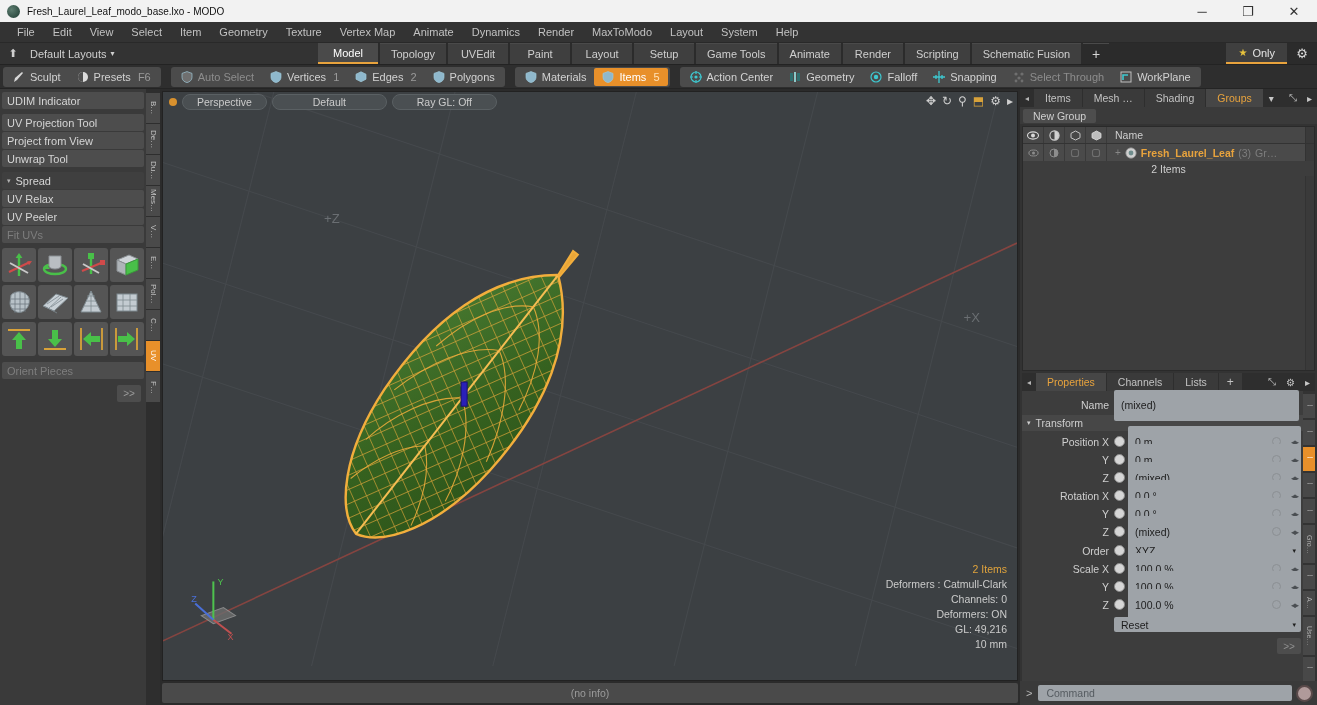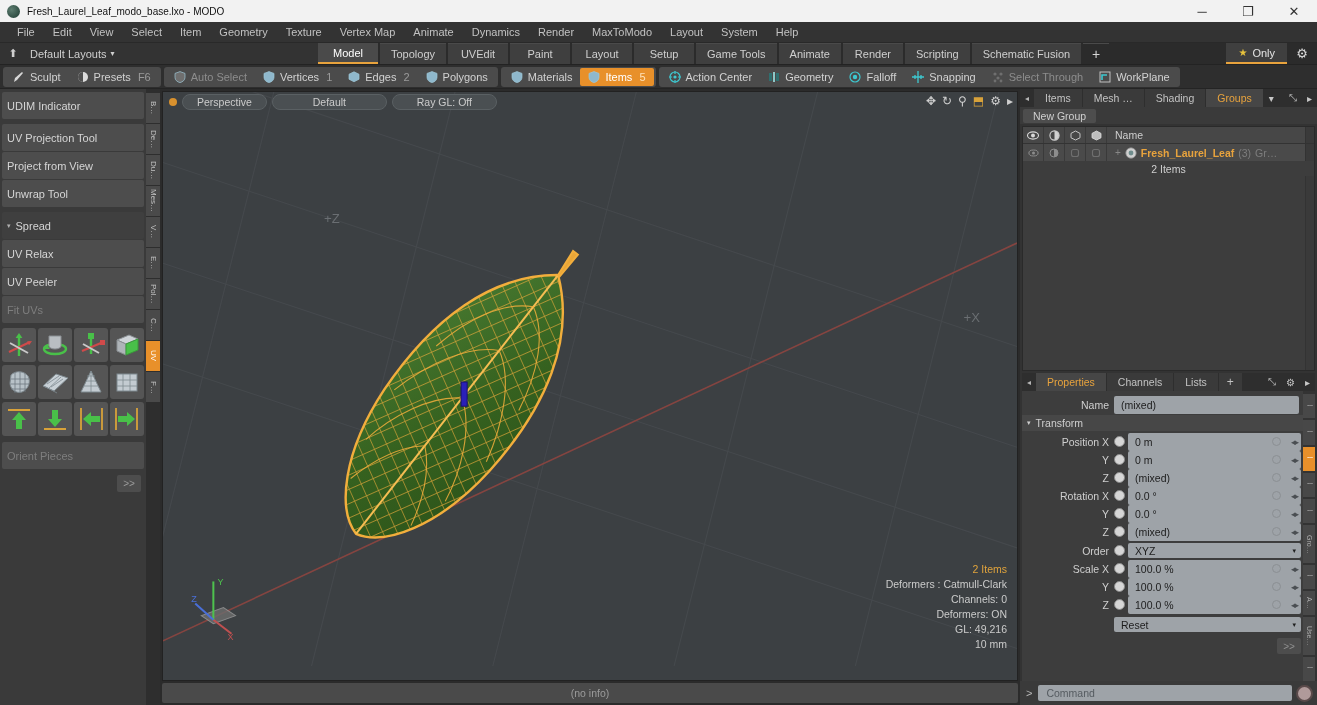--- a/index.html
+++ b/index.html
@@ -61,41 +61,41 @@
   .only-btn {
     display:flex; align-items:center; gap:5px; padding:0 12px; background:#3f3f3f;
     color:#e4e4e4; border-bottom:2px solid #e8a33d; font-size:11px;
   }
   .star { color:#e8c33d; font-size:10px; }
   .gear-btn { width:30px; display:flex; align-items:center; justify-content:center; background:#2b2b2b; color:#d8d8d8; font-size:13px; }
 
   
   .modebar {
     height: 24px; background:#2e2e2e; display:flex; align-items:center; flex:none;
-    padding: 2px 3px; gap:3px; border-bottom:1px solid #242424;
+    padding: 2px 3px; gap:10px; border-bottom:1px solid #242424;
   }
   .mgroup { display:flex; align-items:center; background:#4b4b4b; border-radius:3px; height:20px; padding:0 2px; }
   .mbtn {
     display:flex; align-items:center; gap:5px; padding:0 8px; height:18px;
     color:#d2d2d2; font-size:11px; border-radius:2px; white-space:nowrap;
   }
   .mbtn.active { background:#e8902a; color:#fff; }
   .mbtn.dim { color:#8d8d8d; }
   .mbtn .num { color:#9a9a9a; font-size:11px; margin-left:2px; }
   .mbtn.active .num { color:#ffe2b8; }
   .ico { width:12px; height:12px; flex:none; display:inline-block; }
 
   
   .main { flex:1; display:flex; min-height:0; background:#2b2b2b; }
 
   
   .leftpanel { width:146px; flex:none; background:#3a3a3a; padding:3px 2px 0 2px; display:flex; flex-direction:column; }
   .toolgrp { margin-bottom:4px; }
   .toolrow {
-    height:27px; background:#4d4d4d; color:#d5d5d5; font-size:11px;
+    height:17px; background:#4d4d4d; color:#d5d5d5; font-size:11px;
     display:flex; align-items:center; padding-left:5px; margin-bottom:1px; border-radius:2px;
   }
   .toolrow.dim { color:#7e7e7e; }
   .toolrow.hdr { background:#3f3f3f; color:#d5d5d5; }
   .toolrow.hdr .tri { font-size:7px; margin-right:5px; color:#b0b0b0; }
   .iconrow { display:flex; gap:2px; margin-bottom:3px; }
   .iconcell {
     width:34px; height:34px; background:#555; border-radius:3px; position:relative; overflow:hidden;
     display:flex; align-items:center; justify-content:center;
   }
@@ -151,21 +151,21 @@
   .gl-sub { height:15px; display:flex; align-items:center; justify-content:center; color:#cfcfcf; font-size:10.5px; }
   .gl-scroll { width:9px; background:#3a3a3a; border-left:1px solid #333; }
 
   .props { flex:1; display:flex; flex-direction:column; margin:2px 2px 0 2px; min-height:0; }
   .prop-body { flex:1; background:#3d3d3d; display:flex; min-height:0; }
   .prop-main { flex:1; padding-top:3px; min-width:0; }
   .prow { height:17px; display:flex; align-items:center; margin-bottom:1px; }
   .plabel { width:92px; text-align:right; padding-right:5px; color:#cfcfcf; font-size:10.5px; flex:none; }
   .pradio { width:11px; height:11px; border-radius:50%; background:#d6d6d6; border:1px solid #8a8a8a; flex:none; margin-right:3px; }
   .pfield {
-    flex:1; height:18px; background:#9ea3a8; border-radius:2px; display:flex; align-items:center;
+    flex:1; height:31px; background:#9ea3a8; border-radius:2px; display:flex; align-items:center;
     padding-left:7px; color:#1d1d1d; font-size:10.5px; position:relative; margin-right:2px;
   }
   .pfield .circ { position:absolute; right:20px; width:9px; height:9px; border-radius:50%; border:1px solid #8b8f93; }
   .pfield .arrows { position:absolute; right:3px; color:#4a4e52; font-size:9px; letter-spacing:-1px; }
   .pdrop {
     flex:1; height:15px; background:#9ea3a8; border-radius:2px; display:flex; align-items:center;
     justify-content:space-between; padding:0 5px 0 7px; color:#1d1d1d; font-size:10.5px; margin-right:2px;
   }
   .pdrop .dc { font-size:7px; }
   .sec-hdr { height:16px; background:#474747; display:flex; align-items:center; padding-left:5px; color:#cfcfcf; font-size:10.5px; margin:2px 0; }

